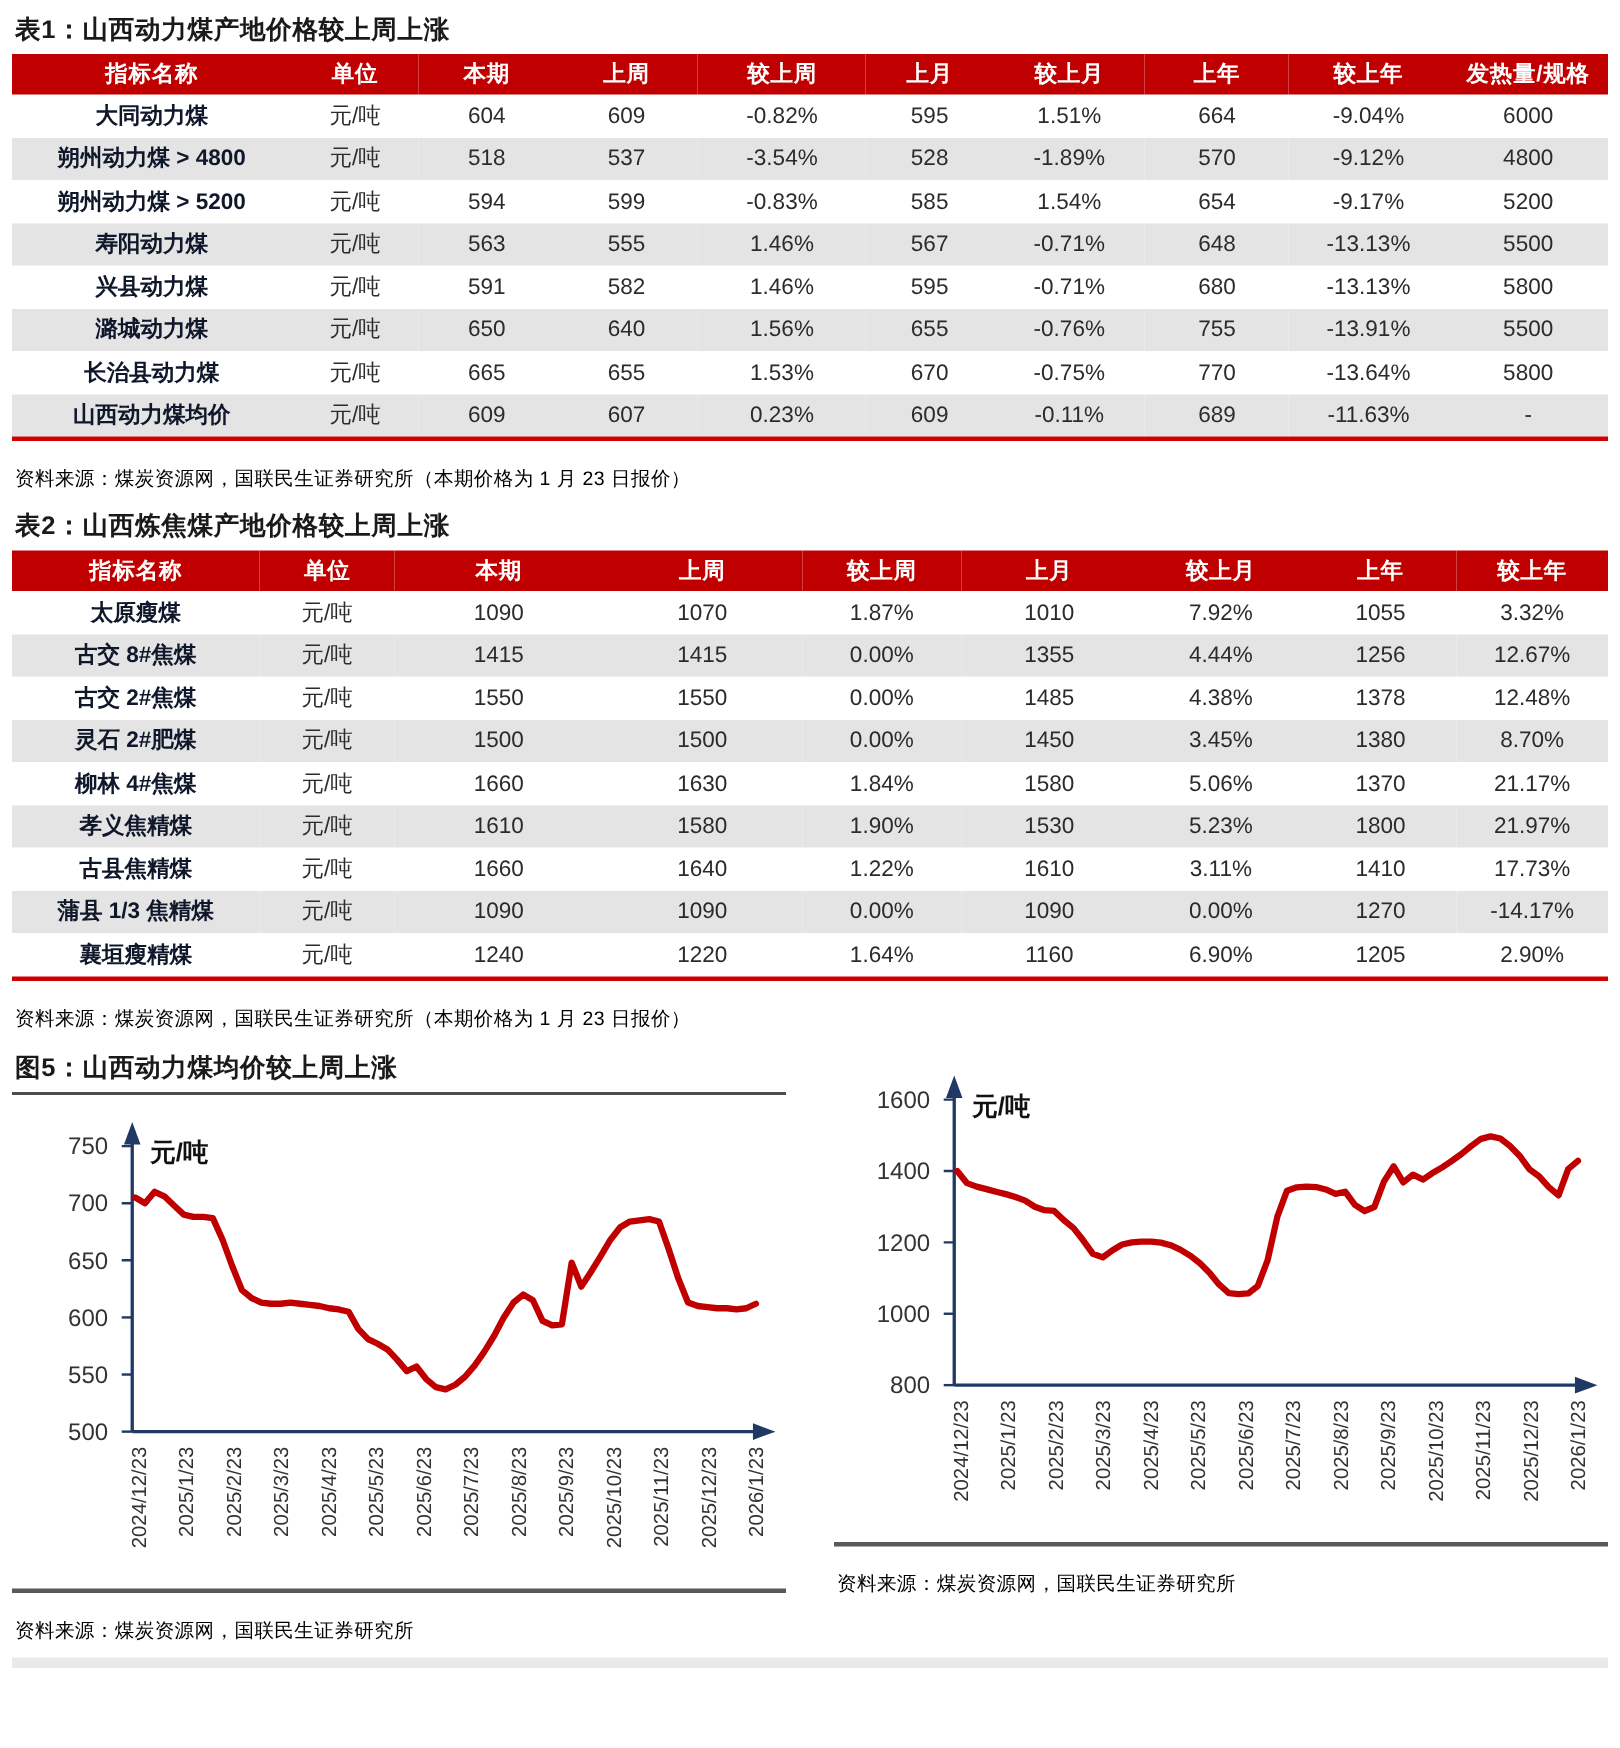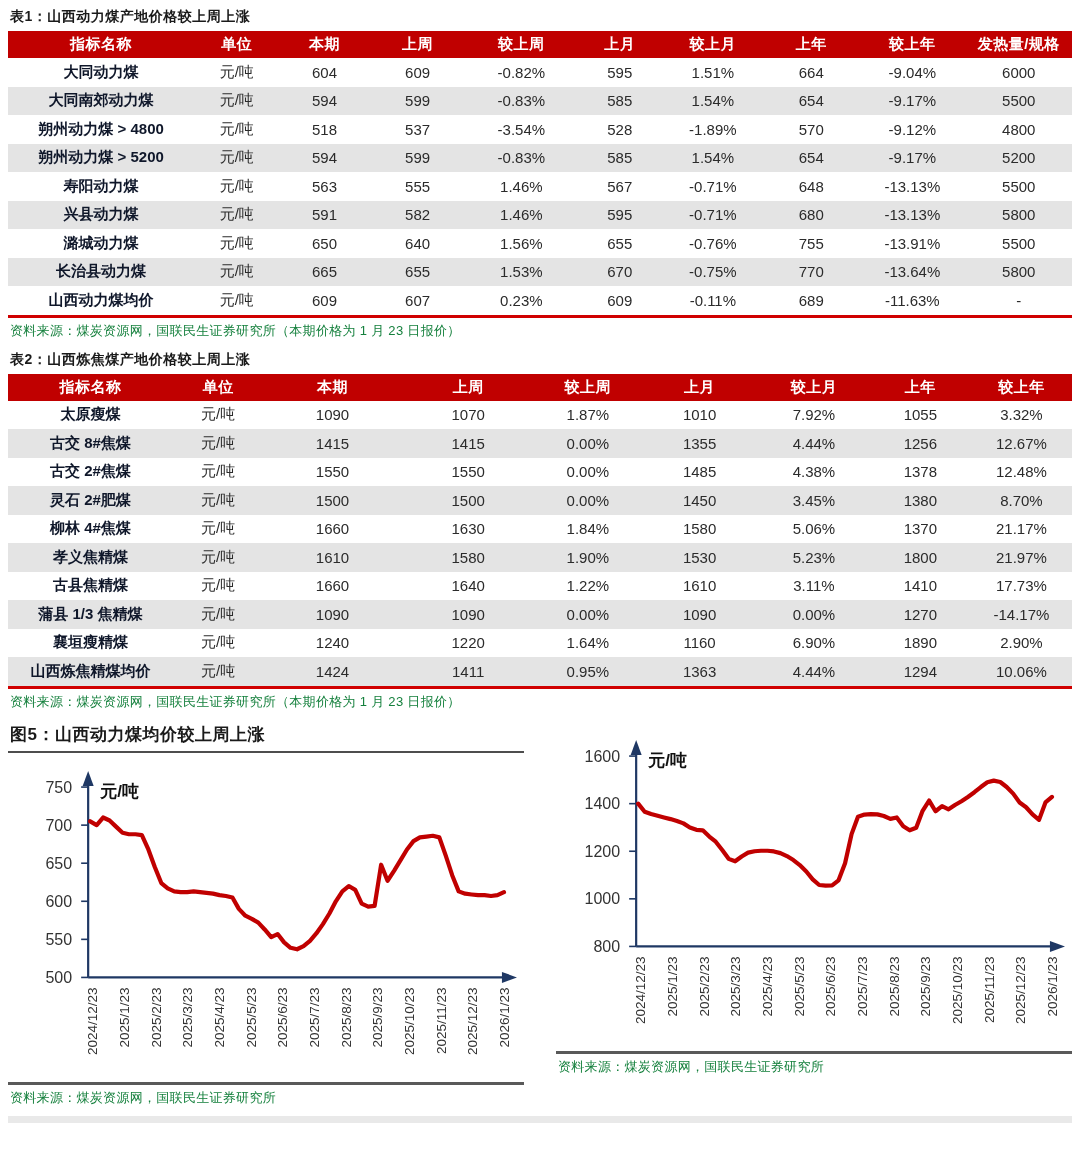--- a/index.html
+++ b/index.html
@@ -3,36 +3,36 @@
 <meta charset="utf-8">
 <style>
   html,body{margin:0;padding:0;}
   body{
     width:1080px;height:1165px;box-sizing:border-box;
     padding:6px 8px 0 8px;background:#ffffff;overflow:hidden;
     font-family:"Liberation Sans","DejaVu Sans",sans-serif;
     -webkit-font-smoothing:antialiased;
   }
   .tbl-title{
-    font-size:14px;font-weight:bold;color:#1a1a1a;
+    font-size:17px;font-weight:bold;color:#1a1a1a;
     padding:2px 0 5px 2px;letter-spacing:.5px;
   }
   table.coal-table{width:100%;border-collapse:collapse;table-layout:fixed;font-size:15px;}
   table.coal-table th{
     background:#c00000;color:#ffffff;font-weight:bold;
     height:27px;padding:0;text-align:center;letter-spacing:.5px;margin-top:28px;
   }
   table.coal-table td{
     height:28.5px;padding:0;text-align:center;color:#2b2b2b;
   }
   table.coal-table td:first-child{font-weight:bold;color:#0f172a;}
   table.coal-table tbody tr:nth-child(even){background:#e4e4e4;}
   .red-sep{height:3px;background:#d00000;}
   .source{
-    font-size:13px;color:#15803d;padding:4px 0 3px 2px;letter-spacing:.3px;
+    font-size:13px;color:#000000;padding:16px 0 3px 2px;letter-spacing:.3px;
   }
   .section-gap{margin-top:6px;}
   .charts-row{display:flex;gap:32px;margin-top:8px;}
   .chart-col{flex:1;min-width:0;margin:0;}
   .chart-title{
     font-size:17px;font-weight:bold;color:#1a1a1a;letter-spacing:.5px;
     padding:1px 0 5px 2px;border-bottom:2.5px solid #4d4d4d;
   }
   .chart-svg{display:block;width:100%;margin-top:2px;}
   .chart-footer-line{border-top:3px solid #595959;margin-top:2px;}
@@ -67,32 +67,20 @@
             <td>604</td>
             <td>609</td>
             <td>-0.82%</td>
             <td>595</td>
             <td>1.51%</td>
             <td>664</td>
             <td>-9.04%</td>
             <td>6000</td>
           </tr>
           <tr>
-            <td>大同南郊动力煤</td>
-            <td>元/吨</td>
-            <td>594</td>
-            <td>599</td>
-            <td>-0.83%</td>
-            <td>585</td>
-            <td>1.54%</td>
-            <td>654</td>
-            <td>-9.17%</td>
-            <td>5500</td>
-          </tr>
-          <tr>
             <td>朔州动力煤 &gt; 4800</td>
             <td>元/吨</td>
             <td>518</td>
             <td>537</td>
             <td>-3.54%</td>
             <td>528</td>
             <td>-1.89%</td>
             <td>570</td>
             <td>-9.12%</td>
             <td>4800</td>
@@ -281,33 +269,22 @@
             <td>-14.17%</td>
           </tr>
           <tr>
             <td>襄垣瘦精煤</td>
             <td>元/吨</td>
             <td>1240</td>
             <td>1220</td>
             <td>1.64%</td>
             <td>1160</td>
             <td>6.90%</td>
-            <td>1890</td>
+            <td>1205</td>
             <td>2.90%</td>
-          </tr>
-          <tr>
-            <td>山西炼焦精煤均价</td>
-            <td>元/吨</td>
-            <td>1424</td>
-            <td>1411</td>
-            <td>0.95%</td>
-            <td>1363</td>
-            <td>4.44%</td>
-            <td>1294</td>
-            <td>10.06%</td>
           </tr>
         </tbody>
     </table>
     <div class="red-sep"></div>
     <div class="source">资料来源：煤炭资源网，国联民生证券研究所（本期价格为 1 月 23 日报价）</div>
   </section>
 
   <div class="charts-row">
     <figure class="chart-col">
       <figcaption class="chart-title">图5：山西动力煤均价较上周上涨</figcaption>

